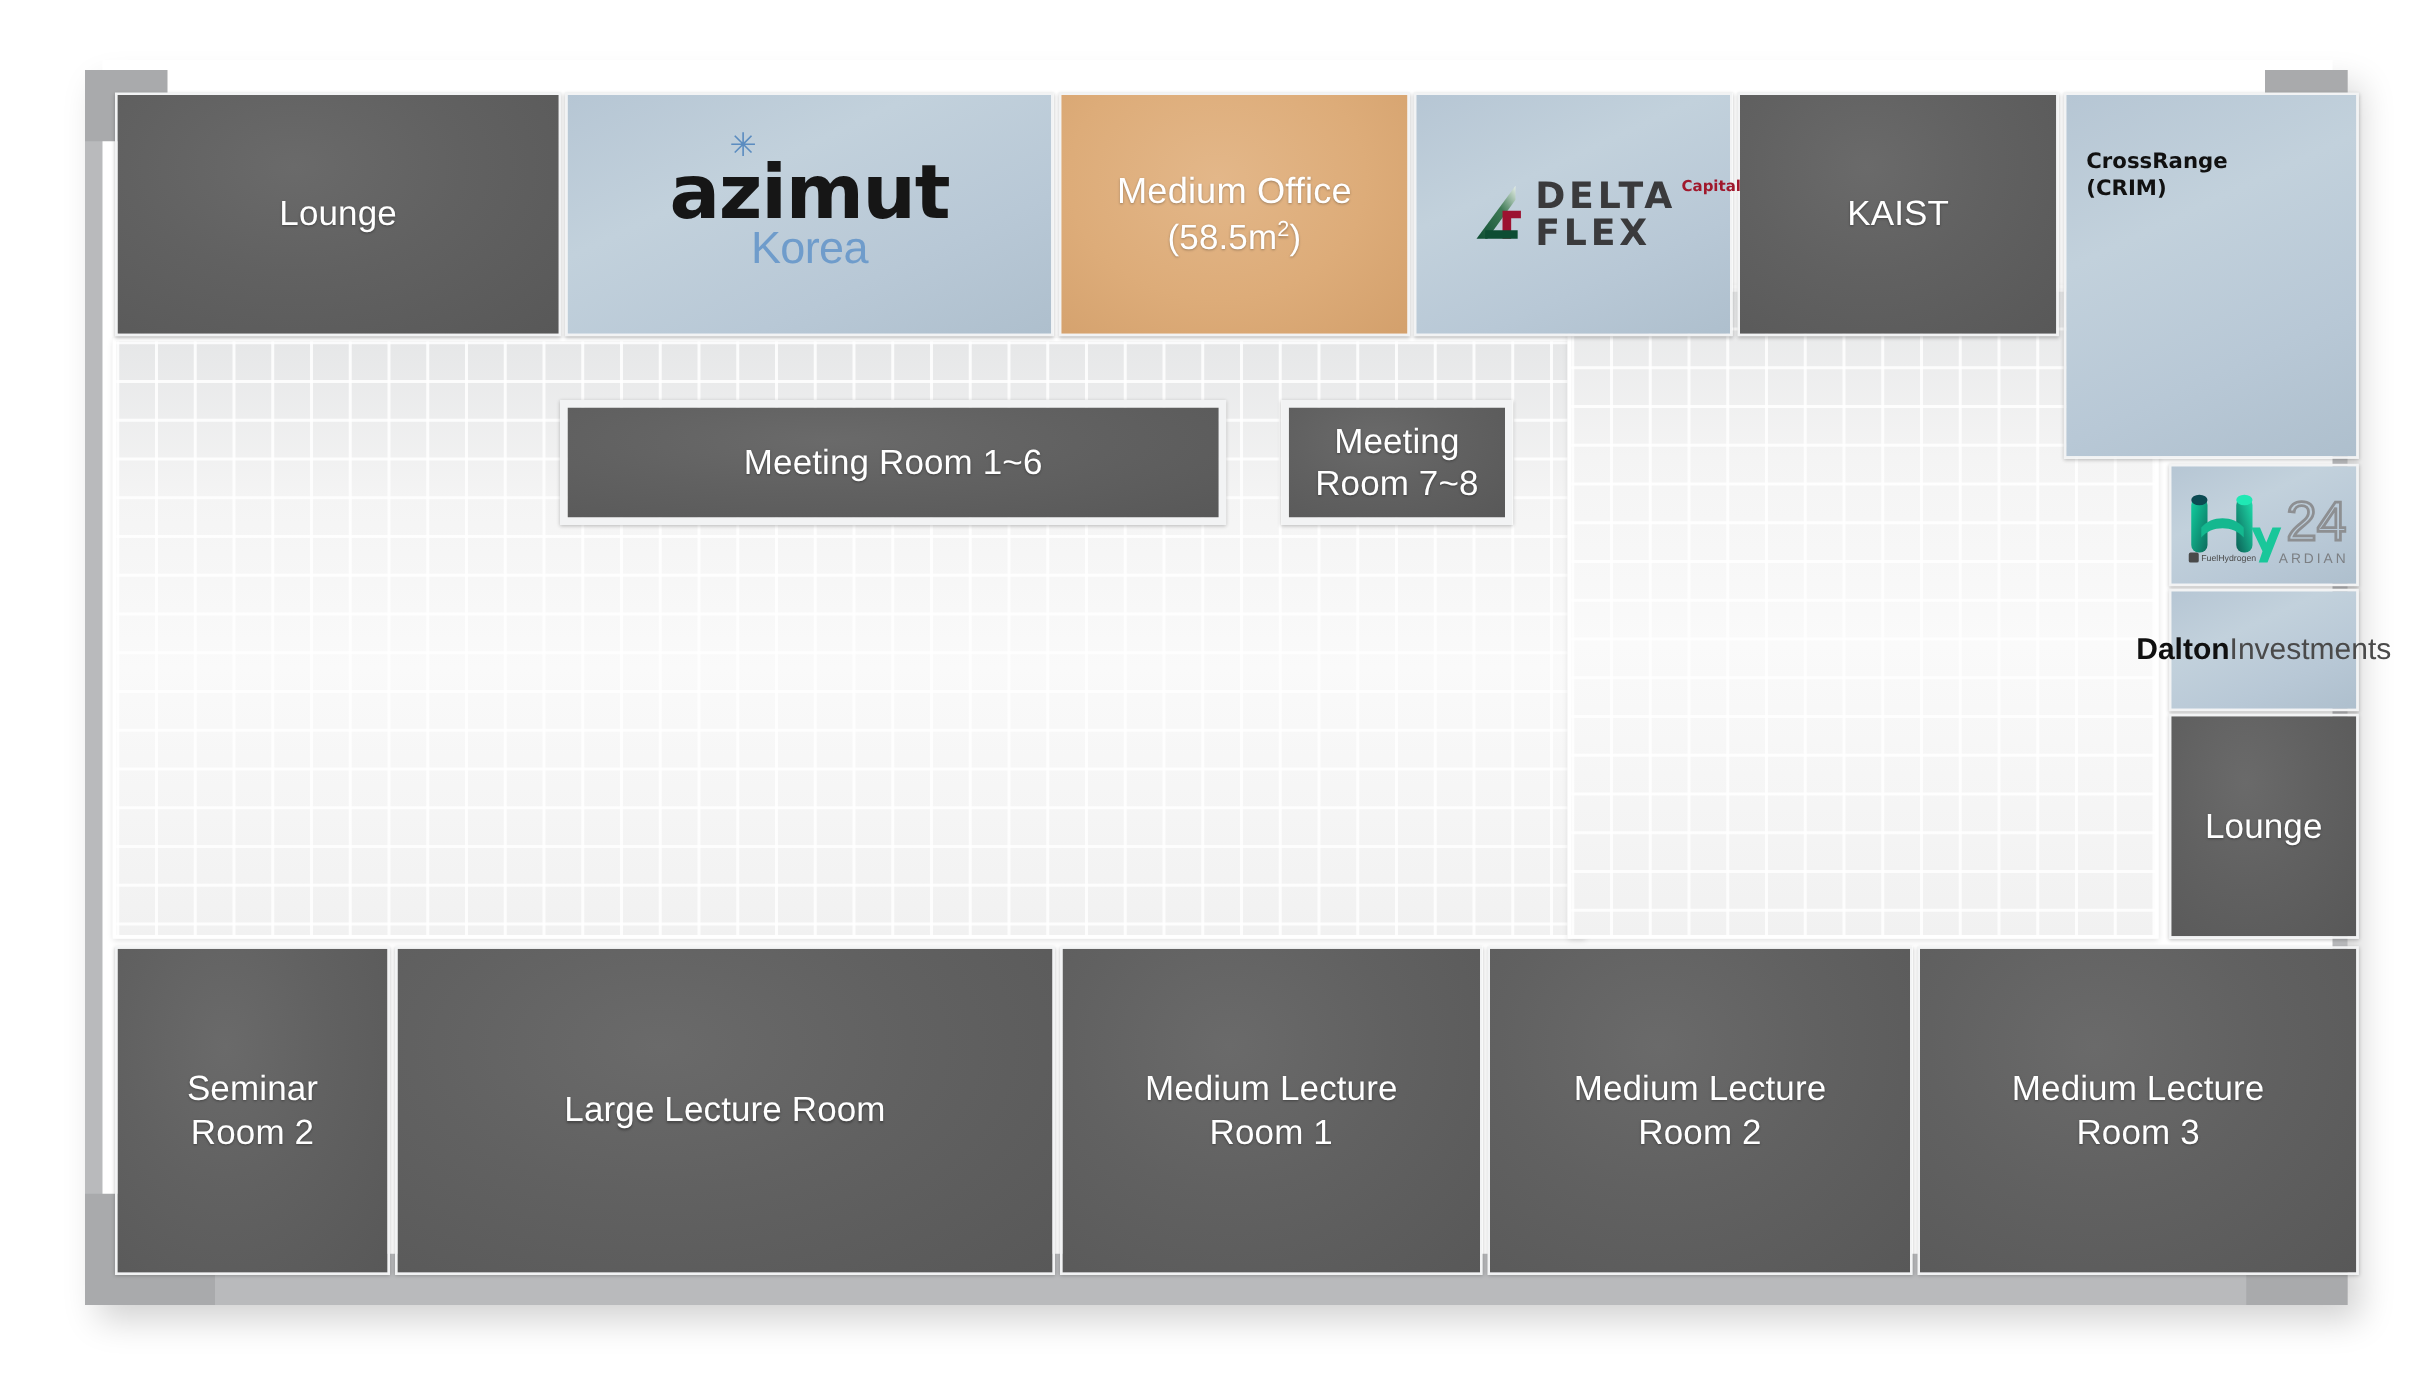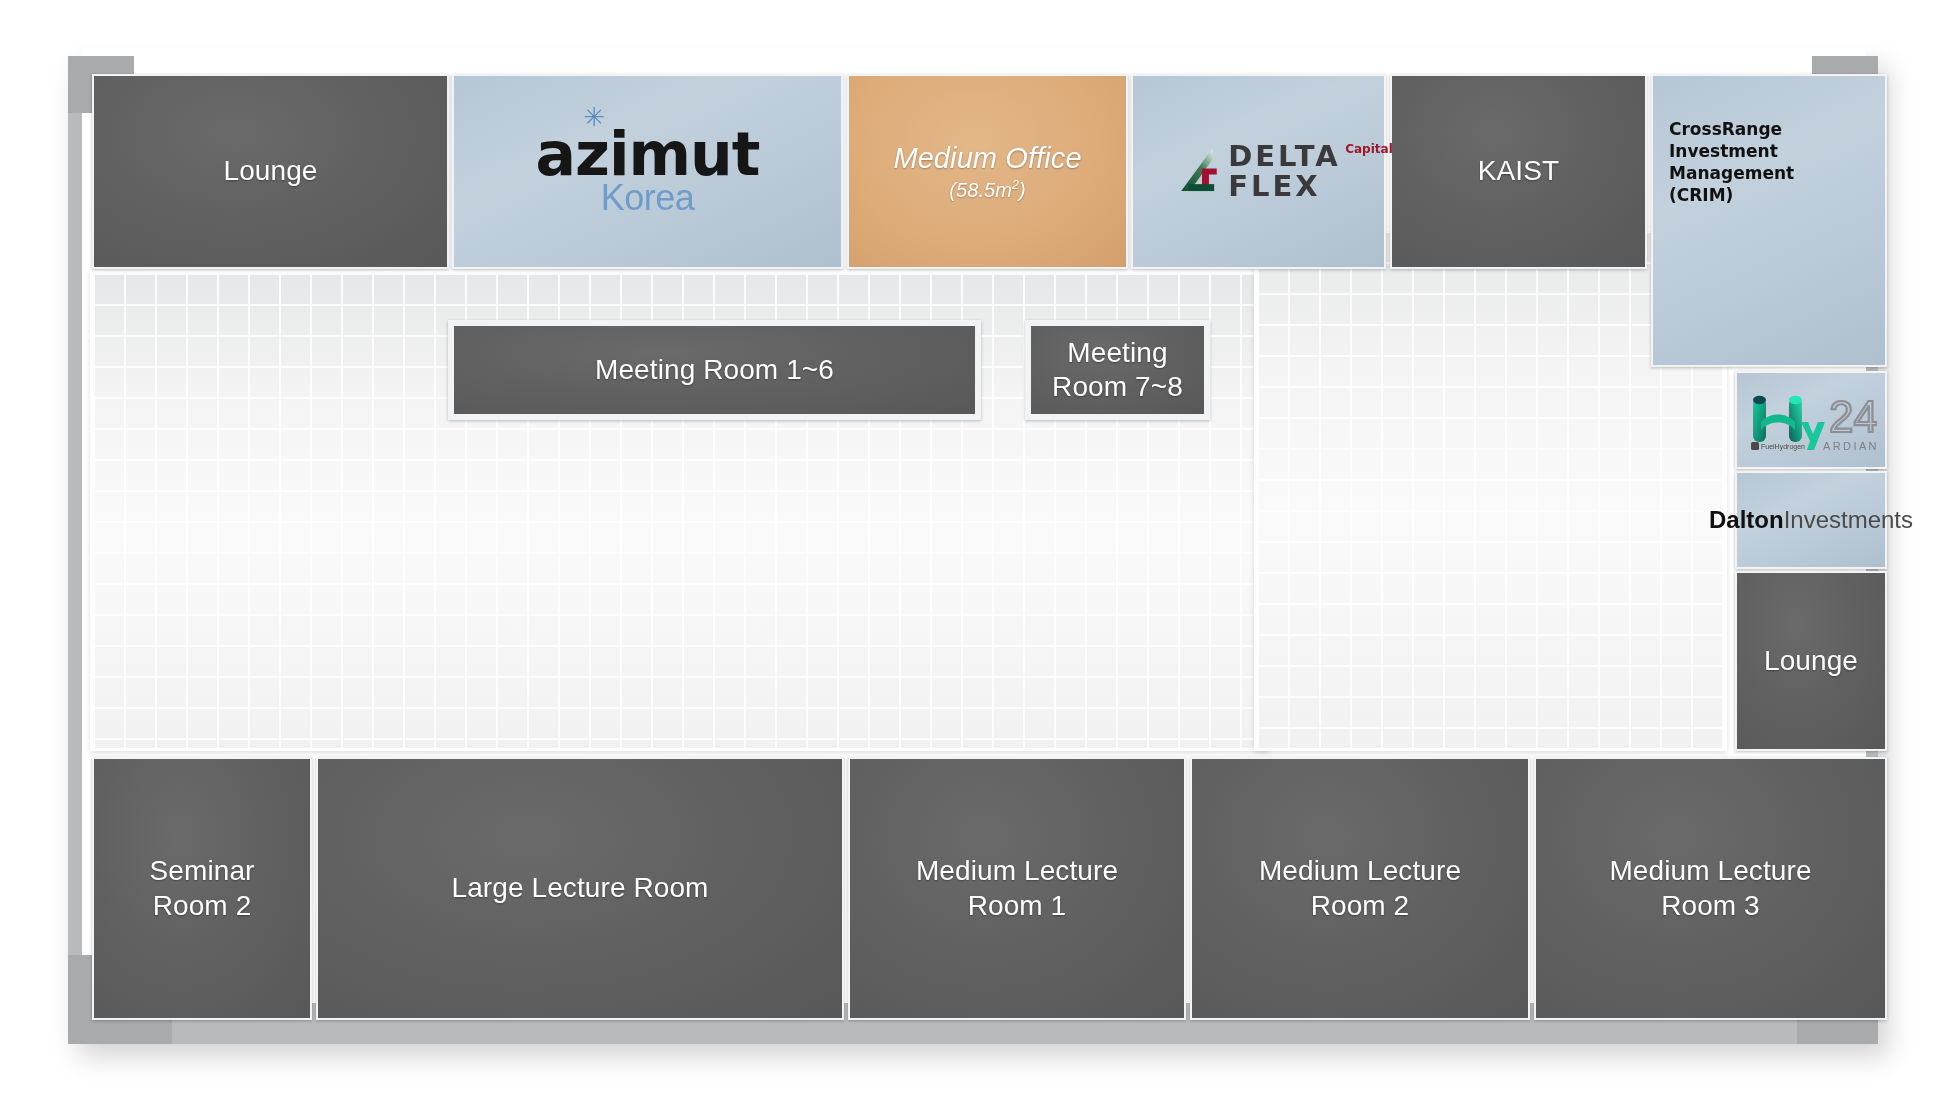--- a/index.html
+++ b/index.html
@@ -47,24 +47,23 @@
   }
   .dark .lbl{font-size:28px;text-shadow:0 1px 2px rgba(0,0,0,.35);}
   .blue{
     background:linear-gradient(155deg,#b6c6d4 0%,#c2d1dc 35%,#b8c8d6 70%,#aebfcd 100%);
     color:#1b1b1b;
   }
   .tan{
     background:
       radial-gradient(ellipse at 45% 35%, #e3b789 0%, #ddac79 55%, #d3a06c 100%);
     color:#ffffff;
-    font-style:italic;
   }
   .tan .lbl{font-size:29px;text-shadow:0 1px 2px rgba(0,0,0,.3);}
-  .sub{display:block;font-size:20px;margin-top:2px;}
+  .sub{display:block;font-size:28px;margin-top:2px;}
   .sub sup{font-size:.62em;vertical-align:super;}
 
   
   .corridor{
     position:absolute;
     box-sizing:border-box;
     border:3px solid #ffffff;
     background-color:#f2f2f2;
     background-image:
       linear-gradient(rgba(255,255,255,.85) 2px, transparent 2px),
@@ -183,21 +182,20 @@
     </div>
   </div>
 
   <div class="room dark" style="left:1390px;top:74px;width:257px;height:195px;">
     <span class="lbl">KAIST</span>
   </div>
 
   <div class="room blue topleft" style="left:1651px;top:74px;width:236px;height:293px;">
     <div class="crossrange">
       <div>CrossRange</div>
-      <div>Investment Management</div>
       <div>(CRIM)</div>
     </div>
   </div>
 
   <div class="room blue" style="left:1735px;top:371px;width:152px;height:98px;">
     <div class="hy24">
       <svg width="132" height="72" viewBox="0 0 132 72">
         <defs>
           <linearGradient id="hg1" x1="0" y1="0" x2="1" y2="1">
             <stop offset="0%" stop-color="#11d1a0"></stop>

